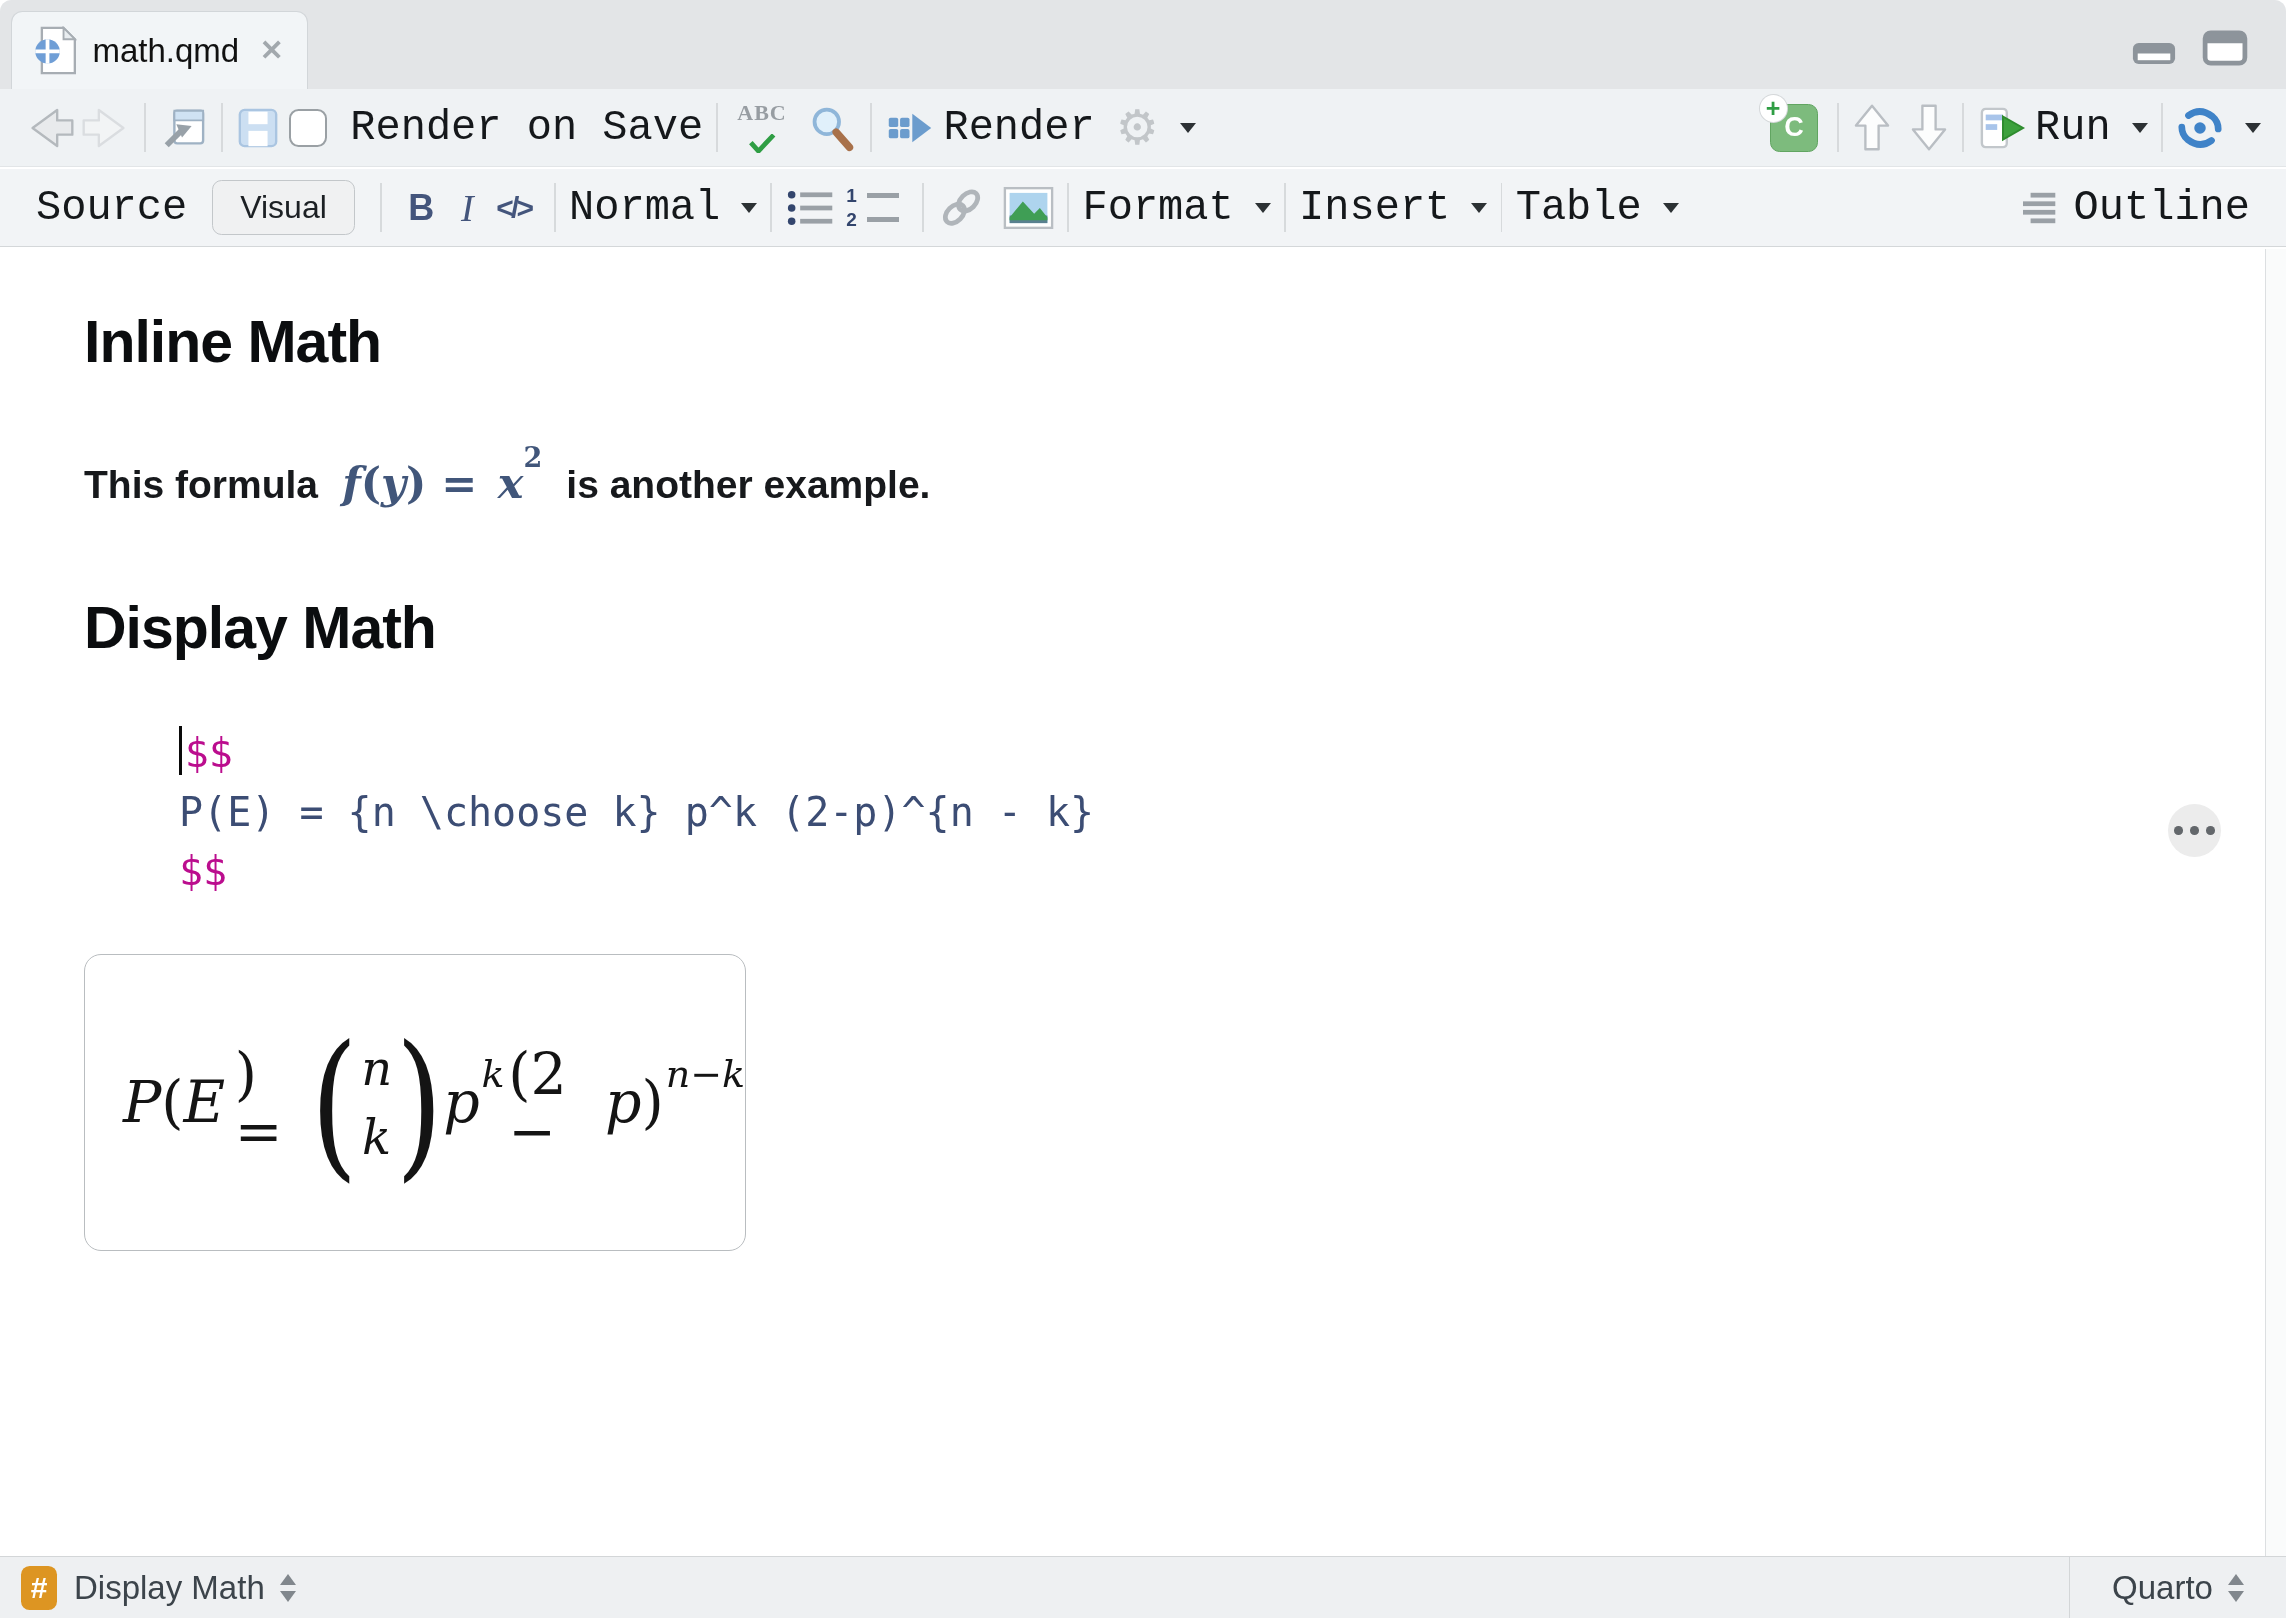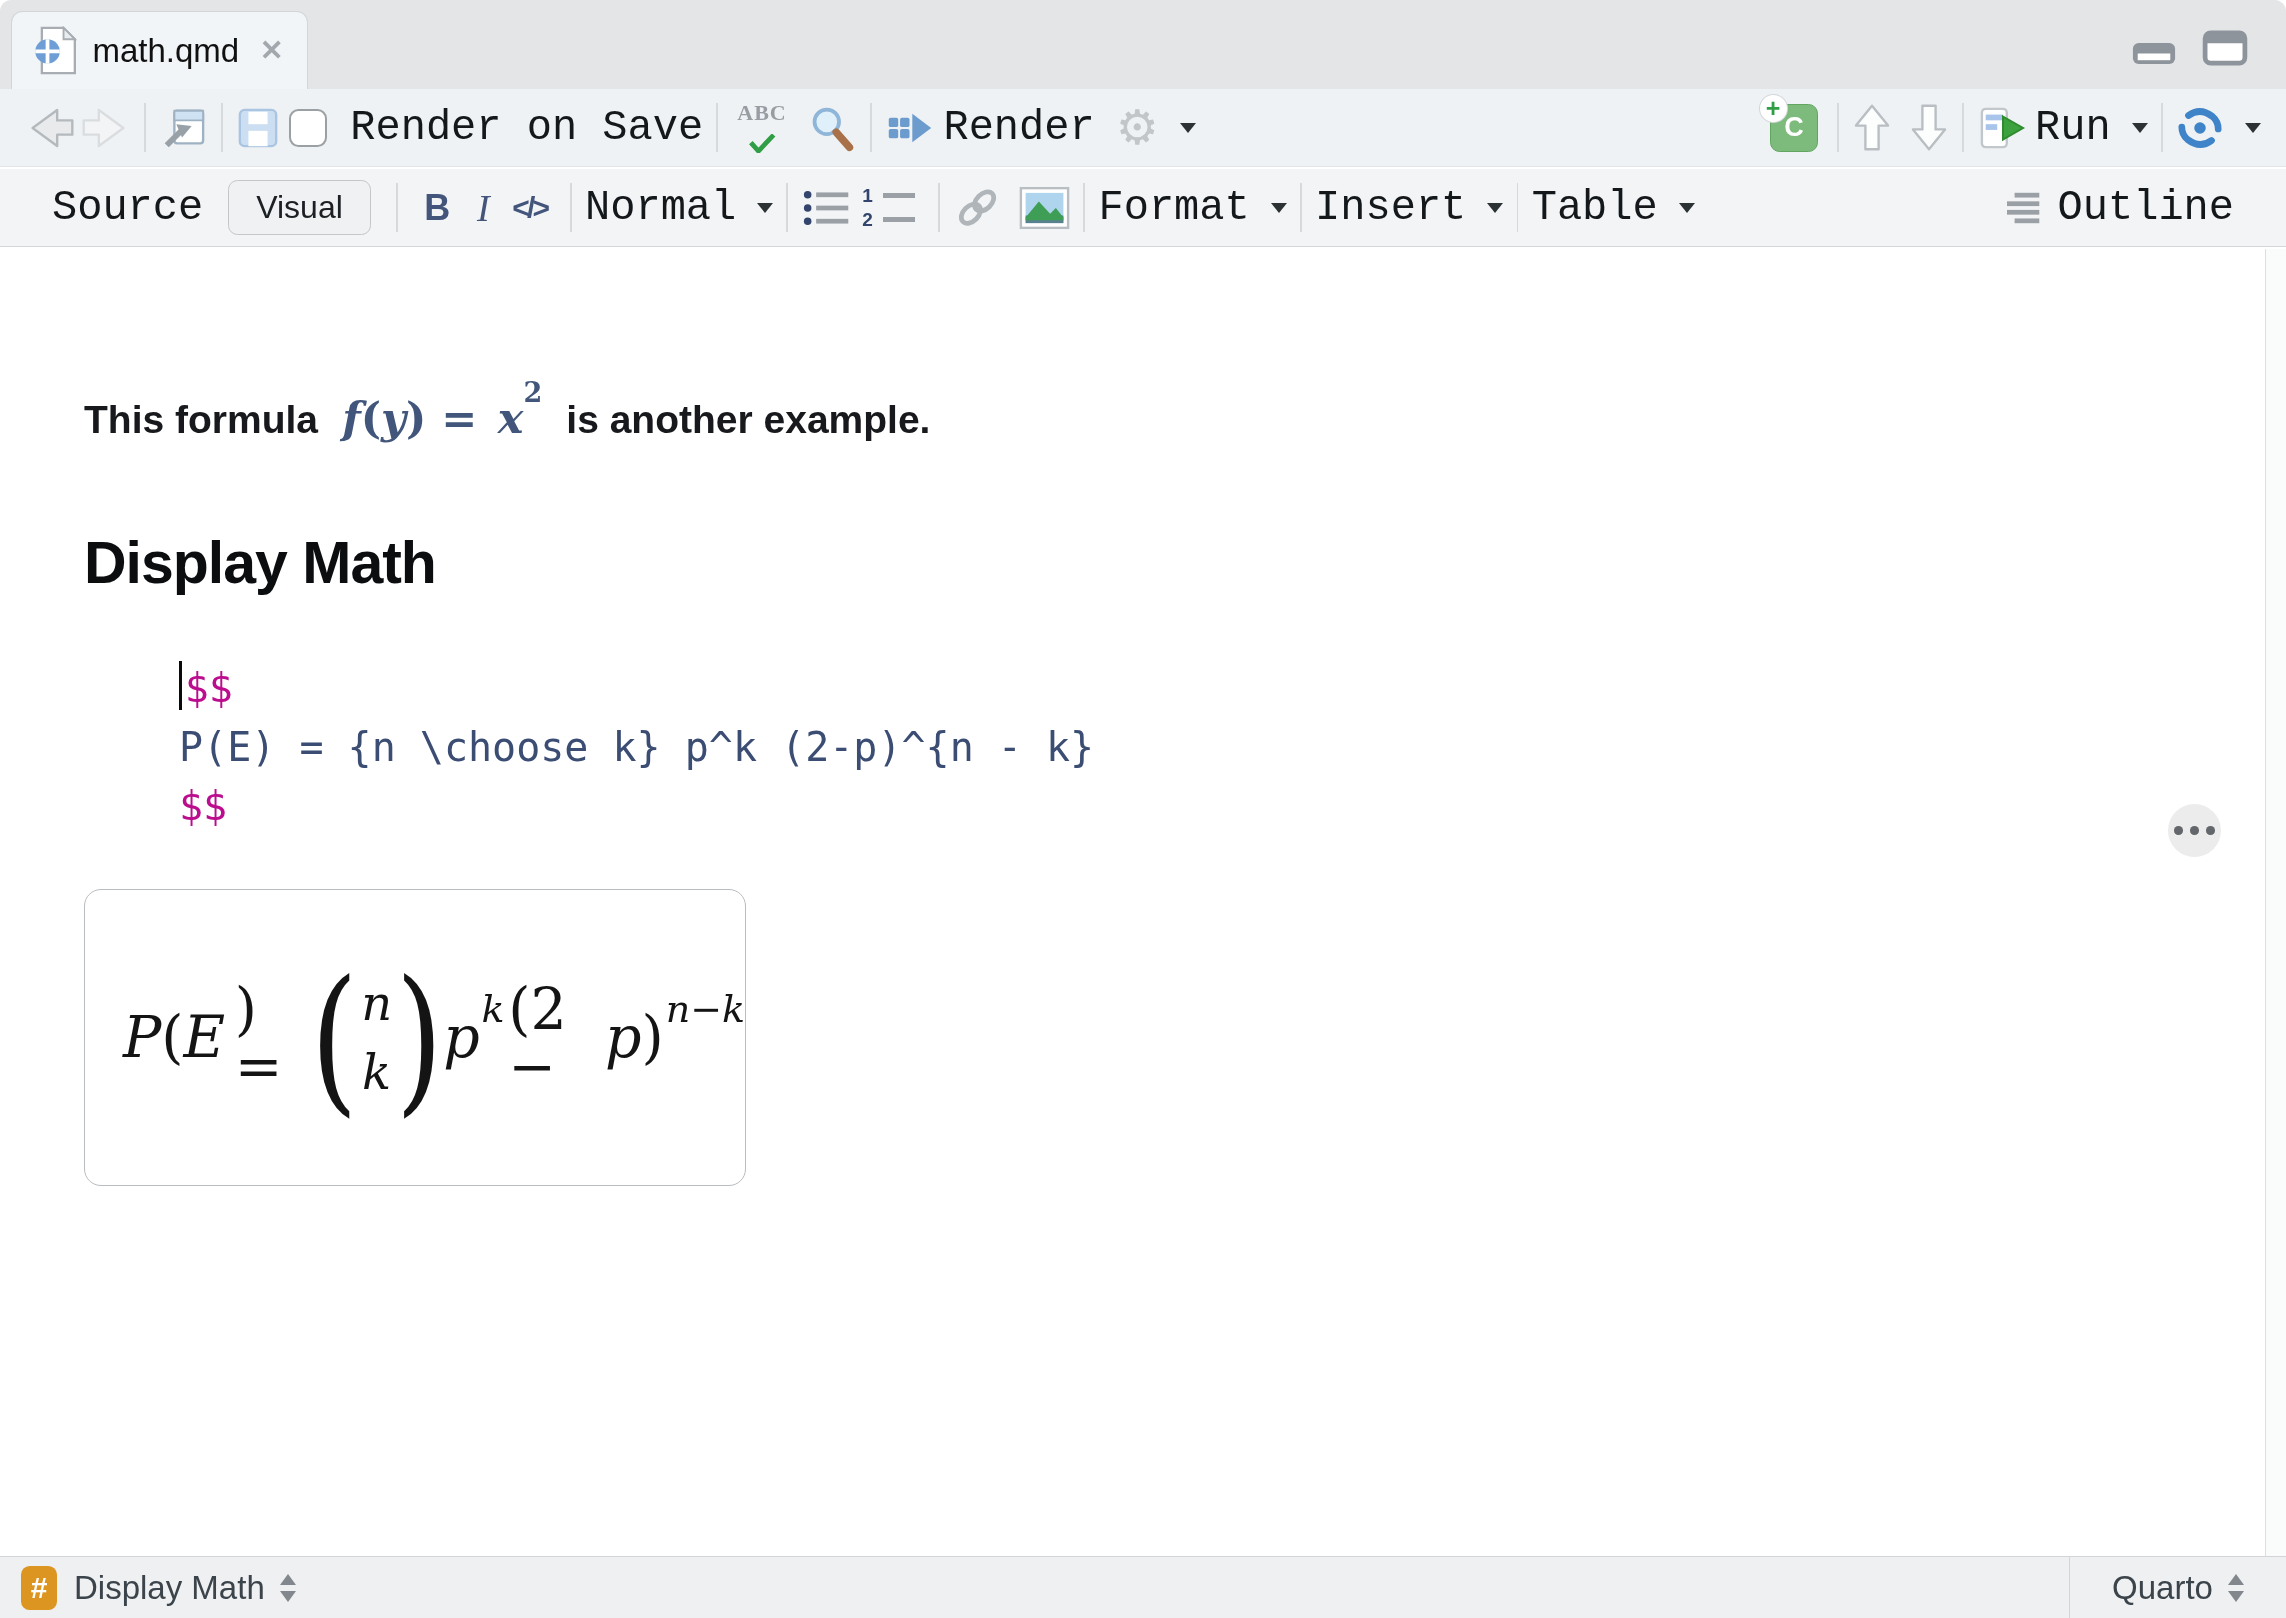--- a/index.html
+++ b/index.html
@@ -12,21 +12,21 @@
   .tab{ position:absolute; left:11.4px; top:11.4px; height:78px; min-width:285px;
         background:#f2f5f7; border:1.9px solid #d2d6d9; border-bottom:none;
         border-radius:11.4px 11.4px 0 0; display:flex; align-items:center; gap:15px; padding:0 23px; }
   .tab-title{ font-size:33px; color:#111; }
   .tab-close{ font-size:28.5px; color:#a2a8ad; font-weight:bold; margin-left:5.7px; }
   .winbtns{ position:absolute; right:38px; top:30px; display:flex; gap:25px; align-items:flex-end; }
 
   
   .toolbar{ position:absolute; left:0; right:0; display:flex; align-items:center; }
   .tb1{ top:89px; height:78px; background:#eff2f4; border-bottom:1.9px solid #e2e5e7; padding:0 25px; }
-  .tb2{ top:169px; height:78px; background:#f2f4f6; border-bottom:1.9px solid #d4d7d9; padding:0 52px;align-items:center; }
+  .tb2{ top:169px; height:78px; background:#f2f4f6; border-bottom:1.9px solid #d4d7d9; padding:0 36px;align-items:center; }
   .sep{ width:1.9px; height:49px; background:#d7dadc; margin:0 13.3px; flex:none; }
   .tbtn{ display:flex; align-items:center; gap:9.5px; flex:none; }
   .tlabel{ font-size:42px; color:#15181b;font-family:Liberation Mono, monospace; }
   .caret{ width:0; height:0; border-left:8.6px solid transparent; border-right:8.6px solid transparent;
           border-top:10.5px solid #2c3134; margin-left:11.4px; }
   .rightgrp{ margin-left:auto; display:flex; align-items:center; }
   .checkbox{ width:38px; height:38px; border:2.9px solid #9aa0a4; border-radius:9.5px; background:#fff; margin-right:13.3px; }
   .spell{ display:flex; flex-direction:column; align-items:center; line-height:1; margin:0 5.7px; }
   .spell-abc{ font-size:22px; font-weight:bold; color:#979da2; letter-spacing:1px; font-family:"Liberation Serif",serif; }
   .gear{ font-size:48px; color:#c2c6c9; line-height:1; }
@@ -299,20 +299,21 @@
         <rect x="10" y="4" width="26" height="5" fill="#9aa0a6"></rect>
         <rect x="2" y="13" width="34" height="5" fill="#9aa0a6"></rect>
         <rect x="2" y="22" width="34" height="5" fill="#9aa0a6"></rect>
         <rect x="10" y="31" width="26" height="5" fill="#9aa0a6"></rect>
       </svg>
       <span class="tlabel">Outline</span>
     </span>
   </div>
 
   <div class="content">
+    <h1 class="doc">Inline Math</h1>
 
 
     <p class="para p2">
       <span>This formula</span>
       <span class="math mi sp">f</span><span class="math">(</span><span class="math mi">y</span><span class="math">) =</span>
       <span class="math mi spn">x</span><sup class="math isup">2</sup>
       <span class="sp">is another example.</span>
     </p>
 
     <h1 class="doc h2">Display Math</h1>

